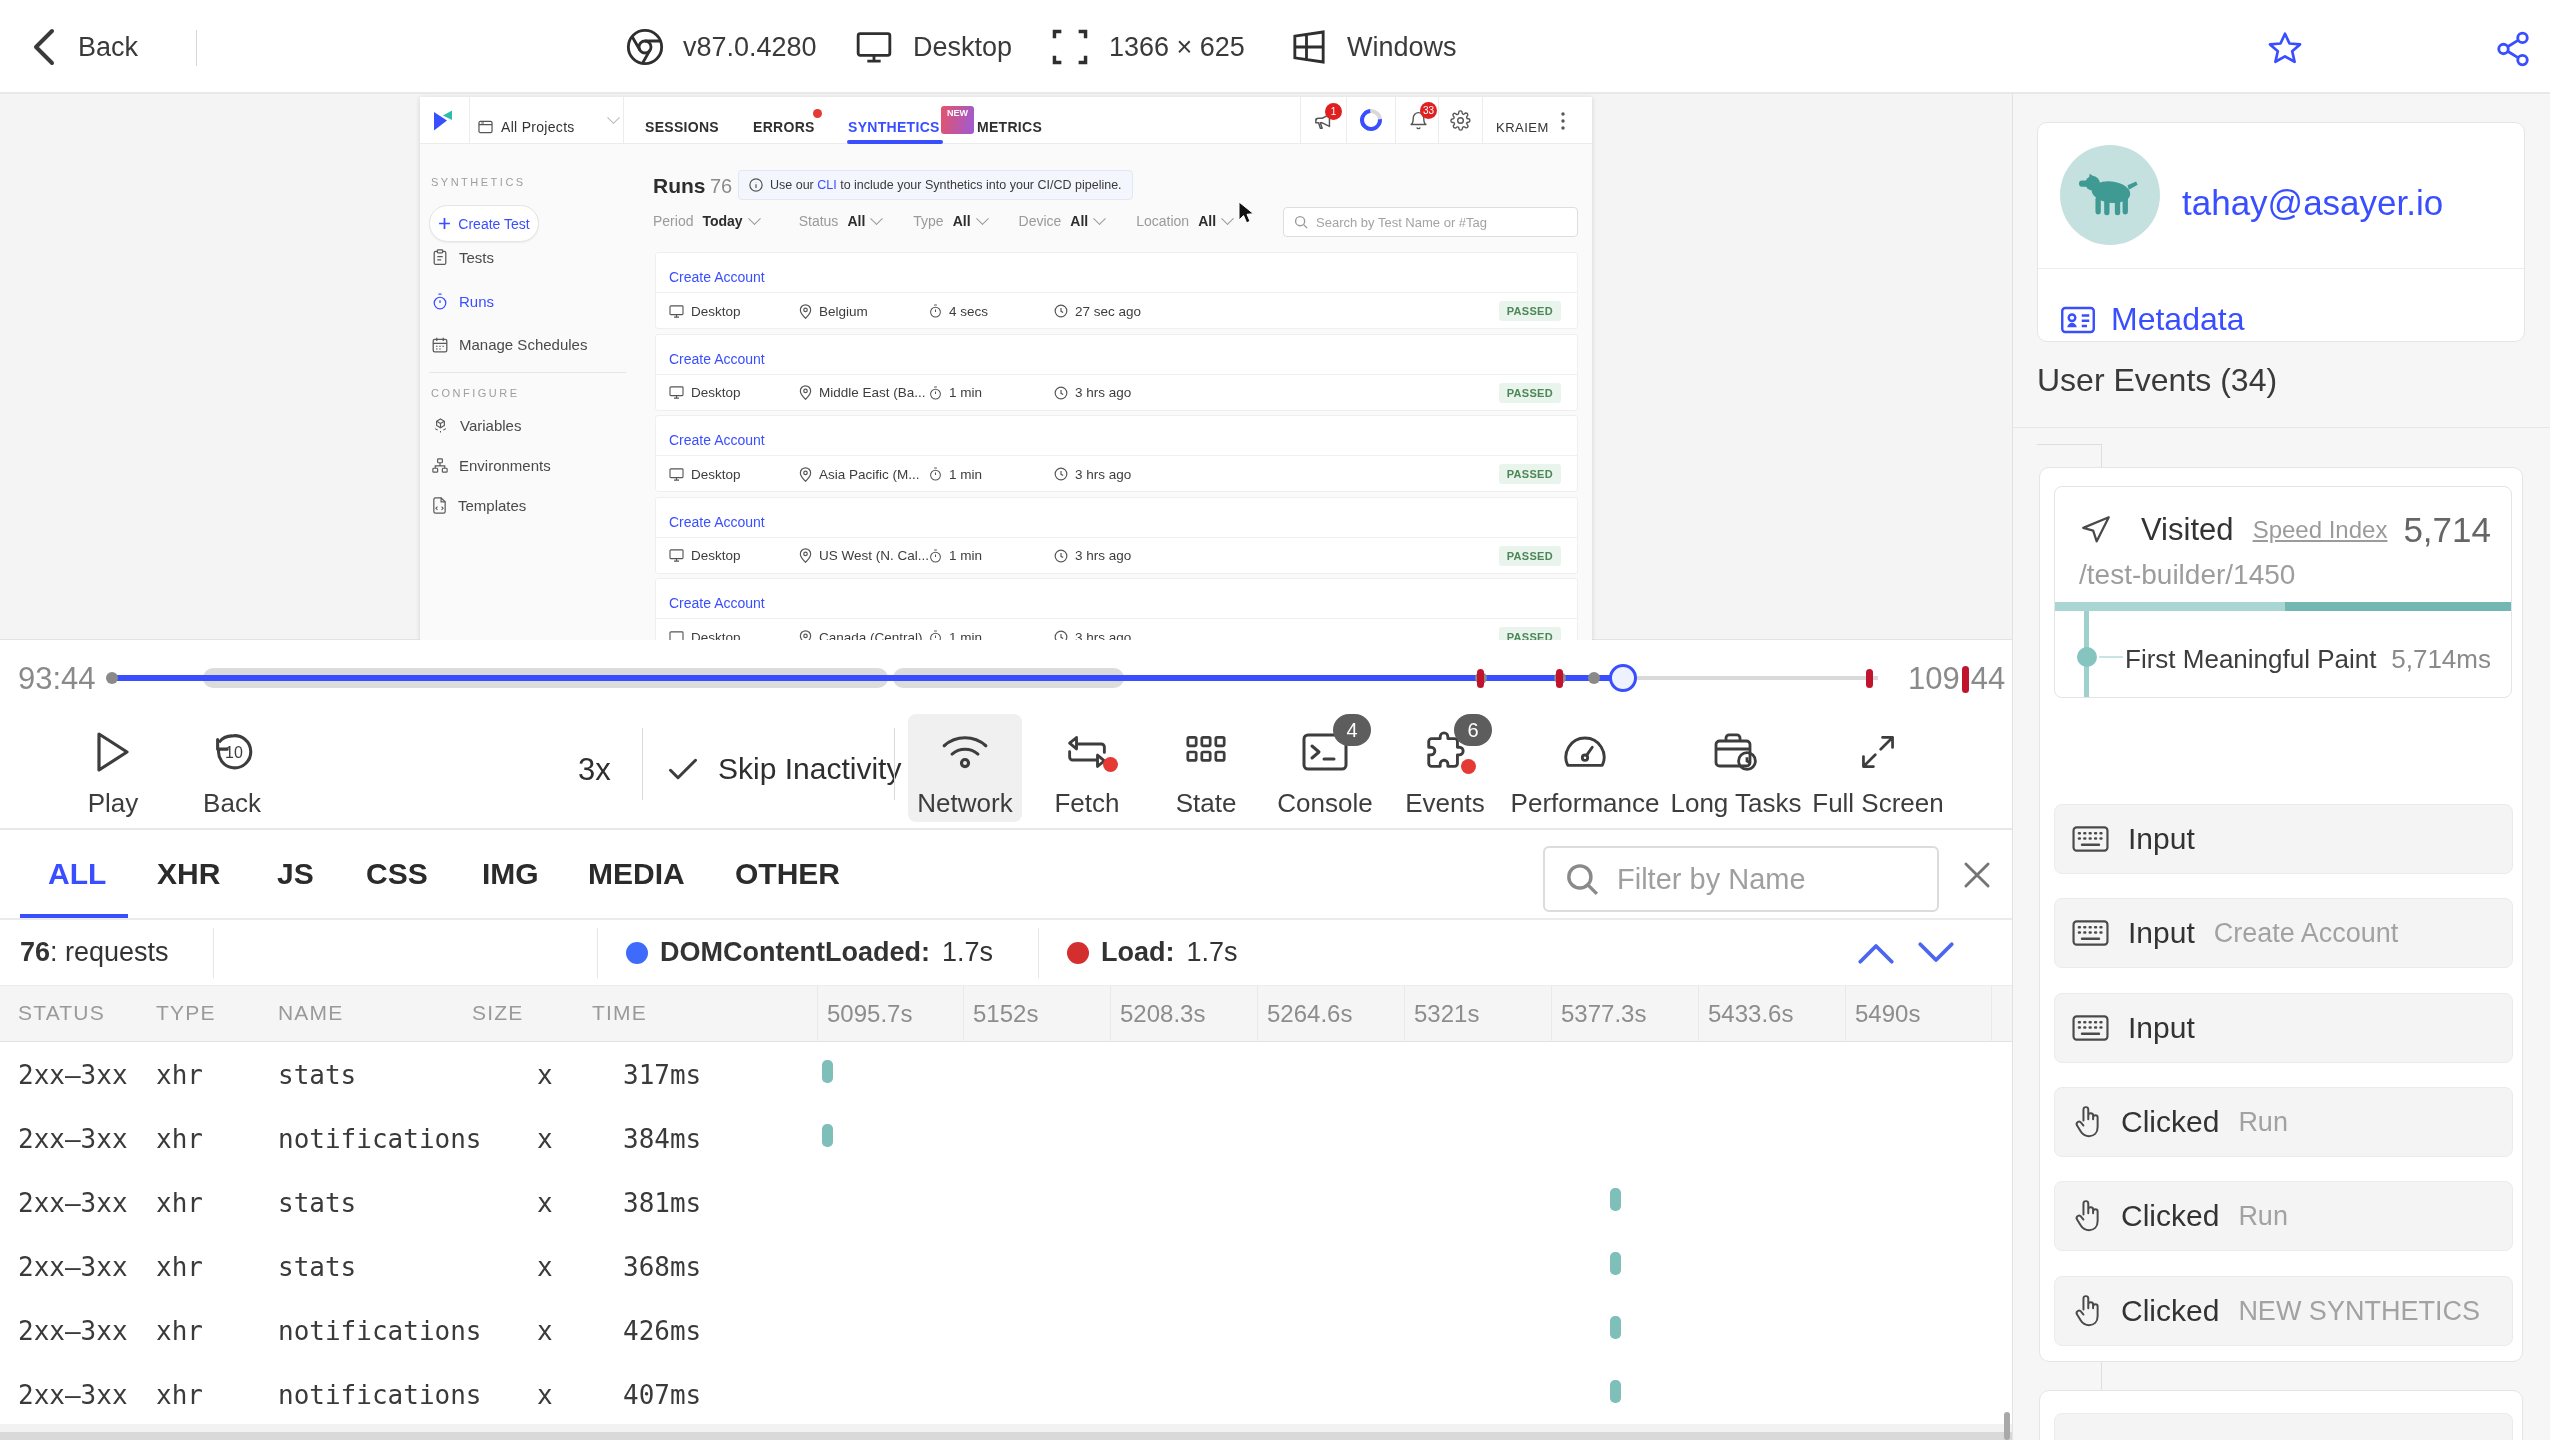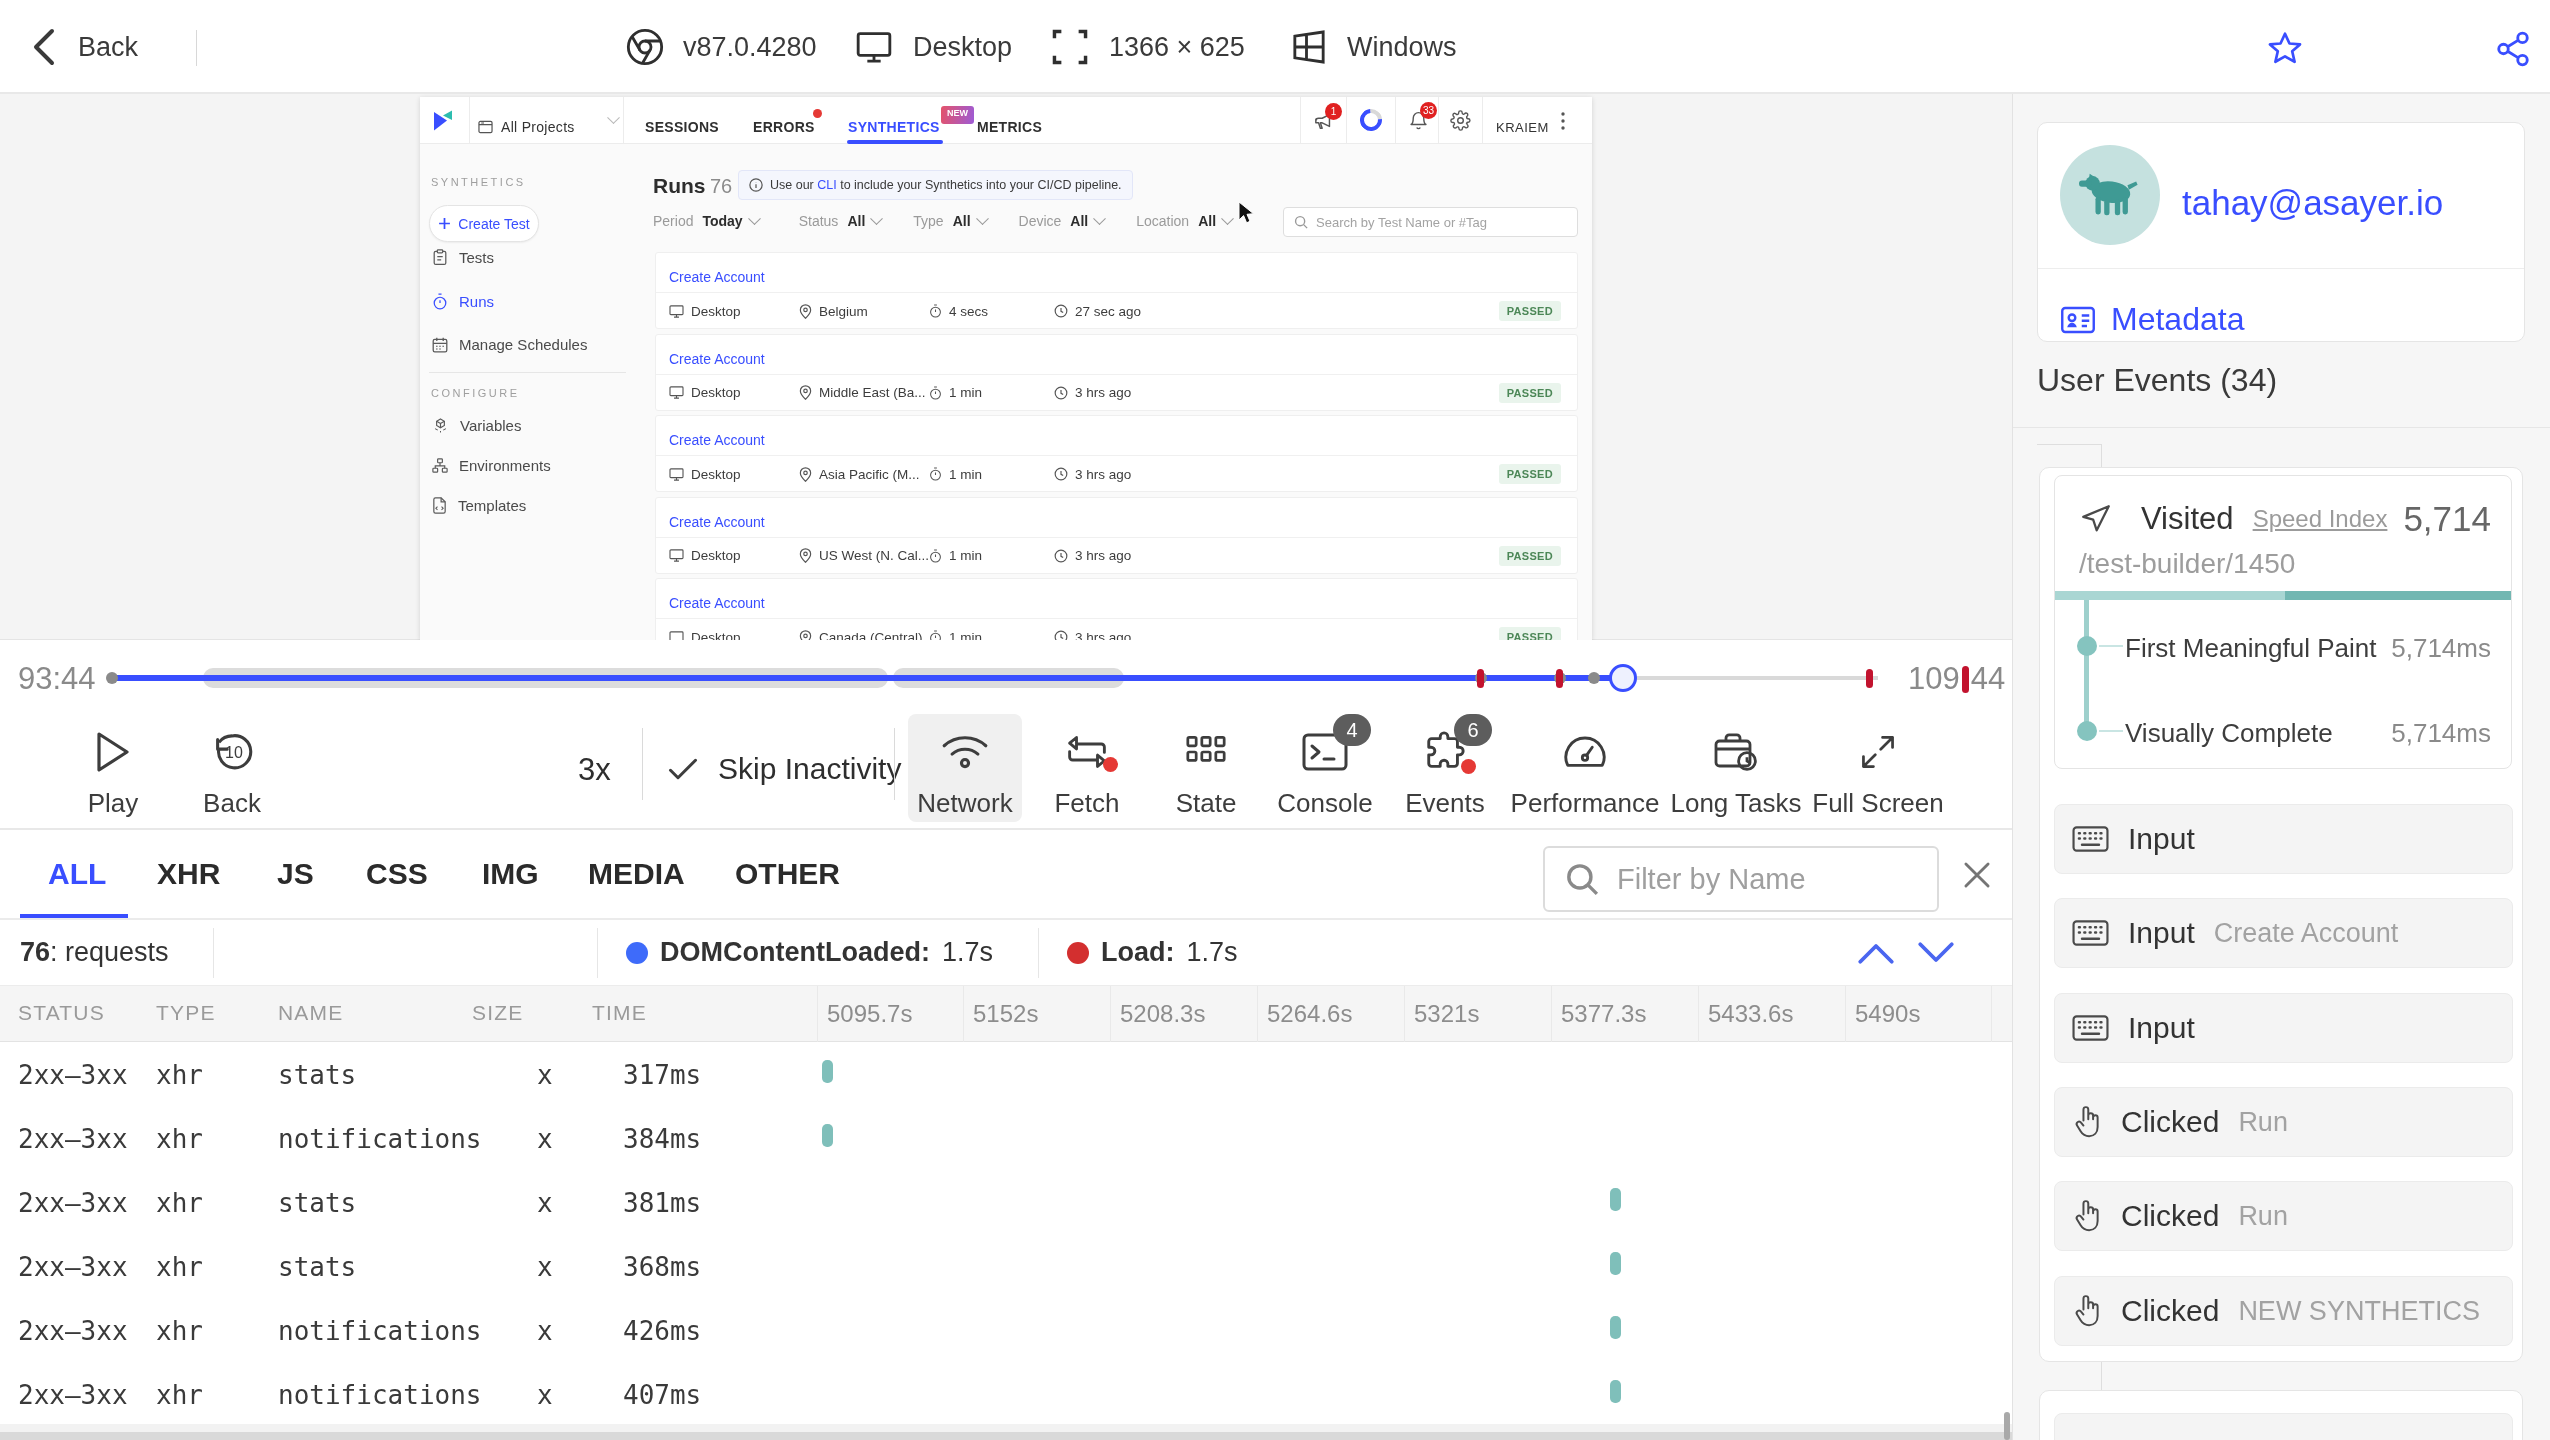--- a/index.html
+++ b/index.html
@@ -18,21 +18,21 @@
 
 #replay-stage { position:absolute; left:0; top:94px; width:2012px; height:546px; background:#f4f4f4; border-bottom:1px solid #e4e4e4; }
 #embed { position:absolute; left:420px; top:3px; width:1172px; height:543px; background:#fff; overflow:hidden; box-shadow:0 1px 5px rgba(0,0,0,.14); font-family:"Liberation Sans",sans-serif; }
 
 
 #embed .nav { position:absolute; left:0; top:0; width:100%; height:47px; background:#fff; border-bottom:1px solid #ececec; }
 #embed .appbody { position:absolute; left:0; top:47px; width:100%; height:496px; background:#fafafa; }
 .enav-divider { position:absolute; top:0; width:1px; height:47px; background:#ececec; }
 .enav-tab { position:absolute; top:0; height:60px; display:flex; align-items:center; font-size:14px; font-weight:bold; letter-spacing:.3px; color:#2f2f2f; }
 .ered-dot { position:absolute; width:9px; height:9px; border-radius:50%; background:#e53935; }
-.enew { position:absolute; left:521px; top:9px; padding:2px 6px 6px; font-size:9px; font-weight:bold; color:#fff; border-radius:3px; background:linear-gradient(100deg,#e4536a,#9d5bd6); }
+.enew { position:absolute; left:521px; top:9px; padding:2px 6px 16px; font-size:9px; font-weight:bold; color:#fff; border-radius:3px; background:linear-gradient(100deg,#e4536a,#9d5bd6); }
 .esyn-underline { position:absolute; left:427px; top:43px; width:96px; height:4px; background:#394eff; border-radius:2px; }
 .ebadge { position:absolute; min-width:17px; height:17px; border-radius:9px; background:#e02020; color:#fff; font-size:10px; display:flex; align-items:center; justify-content:center; padding:0 3px; }
 #espinner { position:absolute; left:940px; top:12px; width:22px; height:22px; border-radius:50%; border:4px solid #394eff; border-top-color:#d9d9d9; transform:rotate(40deg); }
 
 .eside-h { position:absolute; left:11px; font-size:11px; letter-spacing:2.5px; color:#9e9e9e; }
 .eside-item { position:absolute; left:12px; display:flex; align-items:center; gap:11px; font-size:15px; color:#4a4a4a; }
 .eside-item.blue { color:#394eff; }
 #ecreate { position:absolute; left:9px; top:60px; width:110px; height:37px; background:#fff; border:1px solid #e4e4e4; border-radius:19px; box-shadow:0 1px 2px rgba(0,0,0,.06); display:flex; align-items:center; justify-content:center; gap:7px; color:#394eff; font-size:14px; }
 .eside-div { position:absolute; left:9px; top:228px; width:197px; height:1px; background:#e6e6e6; }
 
@@ -112,21 +112,21 @@
 #user-card { left:24px; top:28px; width:488px; height:220px; }
 #avatar { position:absolute; left:22px; top:22px; width:100px; height:100px; border-radius:50%; background:#c5e1df; display:flex; align-items:center; justify-content:center; }
 #user-email { position:absolute; left:144px; top:60px; font-size:35px; color:#394eff; }
 #user-div { position:absolute; left:0; top:145px; width:100%; height:1px; background:#ededed; }
 #meta-row { position:absolute; left:22px; top:178px; display:flex; align-items:center; gap:15px; color:#394eff; font-size:32px; cursor:pointer; }
 #events-title { position:absolute; left:24px; top:268px; font-size:32px; color:#3a3a3a; }
 #events-div { position:absolute; left:0; top:333px; width:538px; height:1px; background:#e6e6e6; }
 .conn-h { position:absolute; left:24px; top:350px; width:64px; height:1px; background:#dedede; }
 .conn-v { position:absolute; left:88px; width:1px; background:#dedede; }
 #big-card { left:26px; top:373px; width:484px; height:895px; }
-#visited-card { position:absolute; left:14px; top:7px; width:458px; height:294px; background:#fff; border:1px solid #e4e4e4; border-radius:8px; overflow:hidden; }
+#visited-card { position:absolute; left:14px; top:18px; width:458px; height:212px; background:#fff; border:1px solid #e4e4e4; border-radius:8px; overflow:hidden; }
 #visited-head { position:absolute; left:24px; top:24px; right:20px; height:38px; display:flex; align-items:center; }
 #visited-label { font-size:31px; color:#333; margin-left:28px; }
 #speed-label { margin-left:auto; font-size:24px; color:#9b9b9b;text-decoration:underline; }
 #speed-value { font-size:35px; color:#666; margin-left:16px; }
 #visited-url { position:absolute; left:24px; top:72px; font-size:28px; color:#9d9d9d; }
 #vbar1 { position:absolute; left:0; top:115px; width:230px; height:9px; background:#a9d6d3; }
 #vbar2 { position:absolute; left:230px; top:115px; width:228px; height:9px; background:#72b7b2; }
 #vline-teal { position:absolute; left:29px; top:124px; width:5px; height:130px; background:#9ed0cc; }
 .vmetric { position:absolute; left:0; width:100%; }
 .vdot { position:absolute; left:22px; top:2px; width:20px; height:20px; border-radius:50%; background:#85c4bf; }

